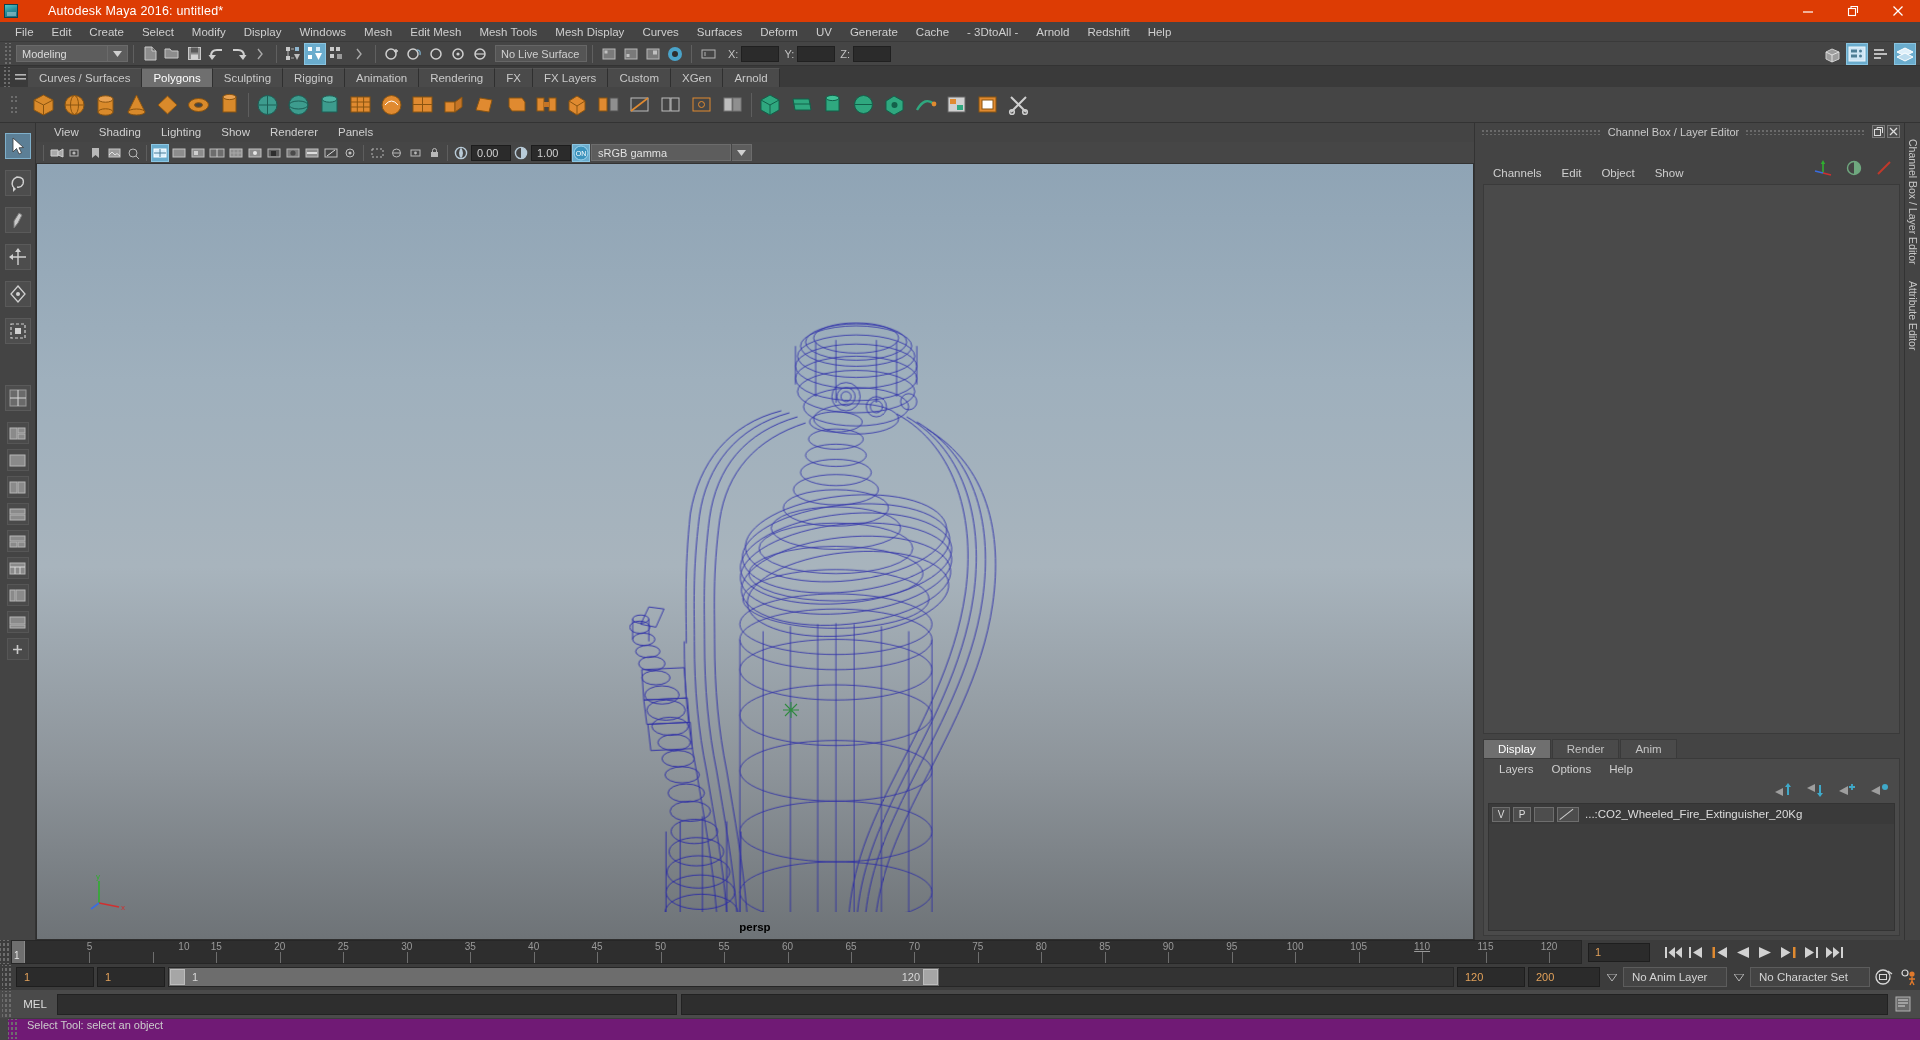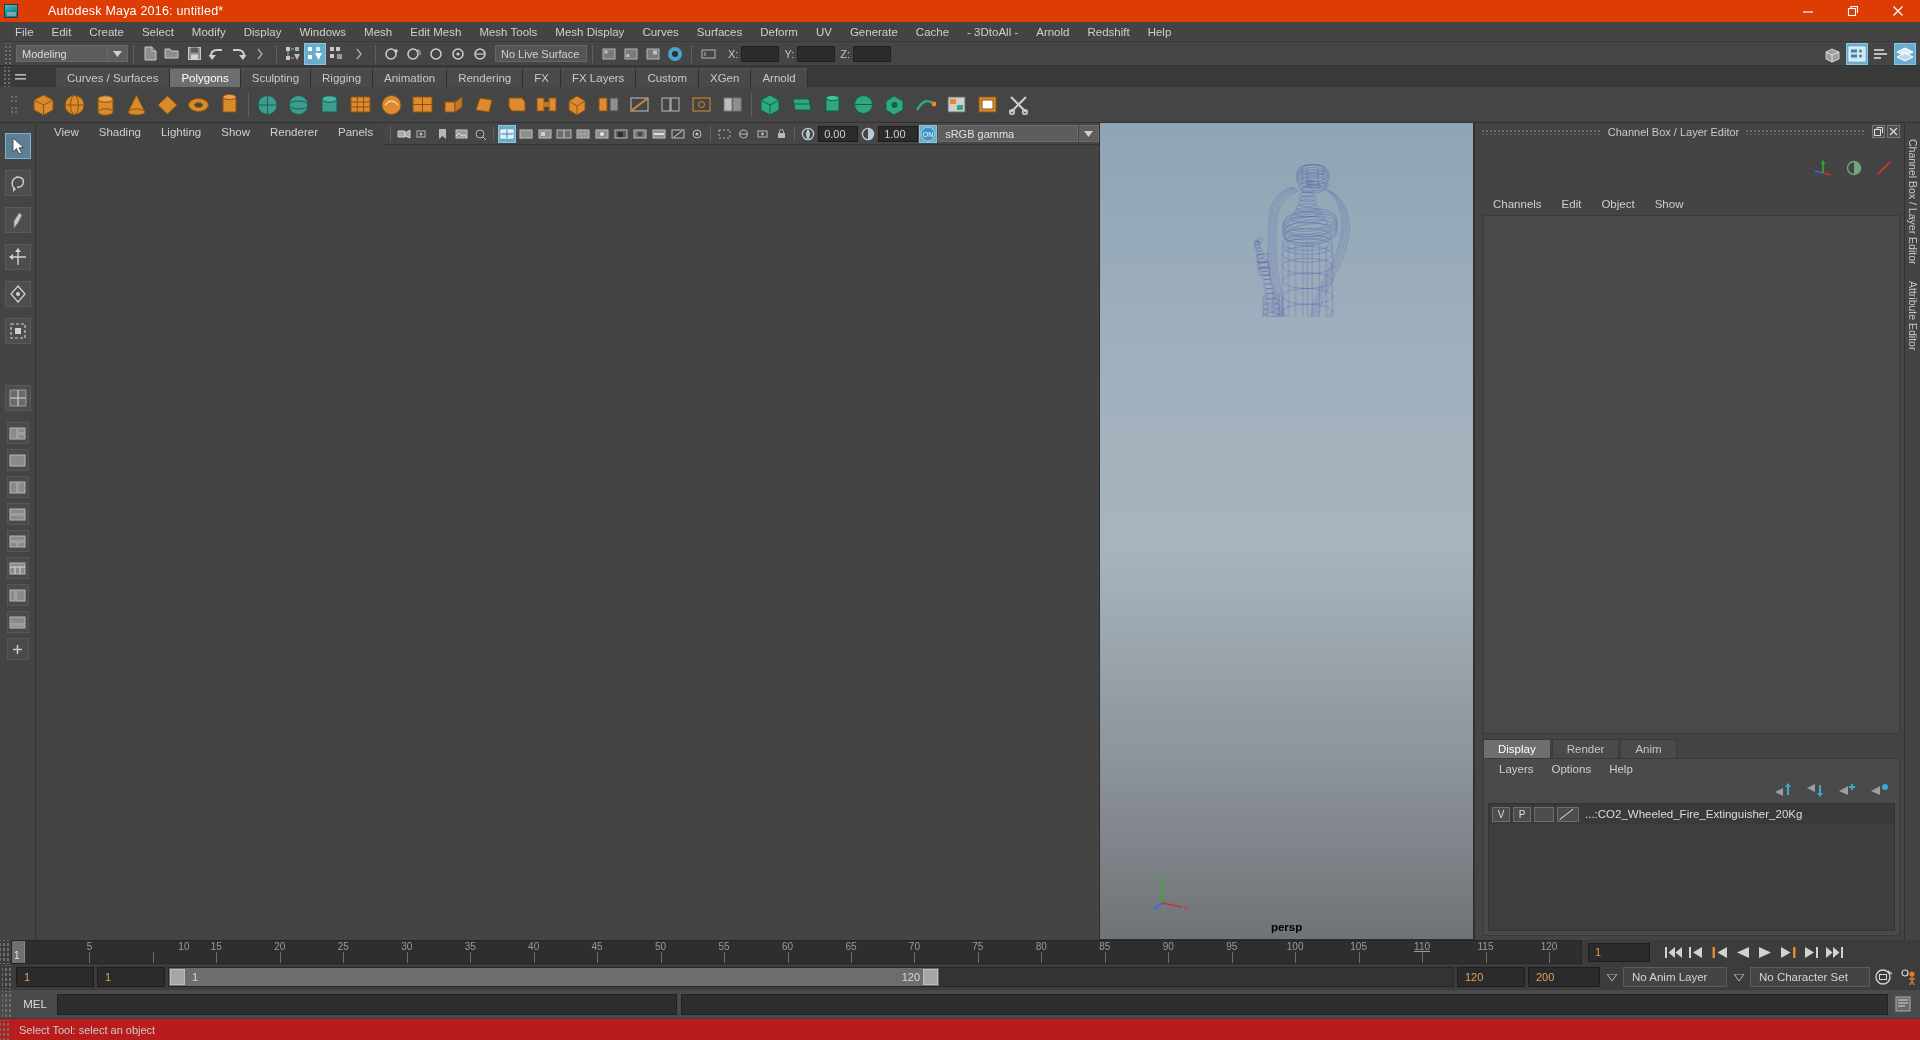--- a/index.html
+++ b/index.html
@@ -87,21 +87,21 @@
   .toolbox{ width:36px; flex:0 0 36px; background:#444444; display:flex; flex-direction:column;
             align-items:center; padding-top:10px; border-right:1px solid #333;}
   .tool-btn{ width:26px;height:26px;margin-bottom:11px;display:flex;align-items:center;justify-content:center;
              background:#4d4d4d; border:1px solid #5a5a5a;}
   .tool-btn.sel{ background:#5c7f96; border:1px solid #7fb0cb;}
   .tool-gap{ height:30px; }
   .tool-small{ width:22px;height:22px;margin-bottom:5px;display:flex;align-items:center;justify-content:center;
                background:#4a4a4a;border:1px solid #565656;}
 
   
-  .vpcol{ flex:1 1 auto; display:flex; flex-direction:row; min-width:0; }
+  .vpcol{ flex:1 1 auto; display:flex; flex-direction:column; min-width:0; }
   .vpmenu{ height:19px;flex:0 0 19px;background:#444;display:flex;align-items:center;padding-left:8px;}
   .vpmenu .vm{ padding:0 10px;font-size:11.5px;color:#cfcfcf;line-height:19px;}
   .vptools{ height:22px;flex:0 0 22px;background:#464646;display:flex;align-items:center;padding-left:4px;gap:1px;
             border-bottom:1px solid #333;}
   .vt{ width:18px;height:18px;display:flex;align-items:center;justify-content:center;}
   .vt svg{display:block;}
   .vt.on{ background:#6aaccd;border:1px solid #8cc6e2;}
   .vsep{width:1px;height:16px;background:#5e5e5e;margin:0 3px;}
   .vnum{ width:40px;height:16px;background:#2b2b2b;border:1px solid #1d1d1d;color:#d0d0d0;
          font-size:11px;display:flex;align-items:center;padding-left:5px;}
@@ -122,21 +122,21 @@
   .rightdock{ width:430px; flex:0 0 430px; background:#444444; display:flex; flex-direction:column;
               border-left:1px solid #333;}
   .dock-title{ height:17px; flex:0 0 17px; display:flex; align-items:center; font-size:11px; color:#c9c9c9;
                position:relative; background:#444;}
   .dock-dots{ flex:1 1 auto; height:1px;
         background-image:radial-gradient(#6a6a6a .9px,transparent 1.1px); background-size:4px 4px;
         margin:0 6px; align-self:center; height:6px;}
   .dock-btns{ display:flex; gap:2px; margin-right:4px;}
   .dock-btn{ width:13px;height:13px;border:1px solid #7a7a7a;background:#4e4e4e;display:flex;
              align-items:center;justify-content:center;font-size:9px;color:#ddd;}
-  .cb-menu{ height:22px;flex:0 0 22px;display:flex;align-items:center;padding-left:8px;margin-top:31px;}
+  .cb-menu{ height:22px;flex:0 0 22px;display:flex;align-items:center;padding-left:8px;}
   .cb-menu .cm{ padding:0 10px;font-size:11.5px;color:#cfcfcf;line-height:22px;}
   .cb-icons{ position:absolute; right:12px; top:20px; display:flex; gap:14px; align-items:center;}
   .cb-body{ flex:1 1 auto; background:#4a4a4a; margin:0 4px 0 8px; border:1px solid #3a3a3a; min-height:0;}
 
   .layer-tabs{ height:20px;flex:0 0 20px;display:flex;align-items:flex-end;padding-left:8px;margin-top:4px;}
   .ltab{ height:19px;line-height:19px;padding:0 14px;font-size:11.5px;color:#c4c4c4;background:#4a4a4a;
          border:1px solid #3a3a3a;border-bottom:none;margin-right:1px;}
   .ltab.active{ background:#6f6f6f;color:#fff;}
   .layer-panel{ flex:0 0 178px; margin:0 4px 4px 8px; background:#4a4a4a; border:1px solid #3a3a3a;
                 display:flex;flex-direction:column;}
@@ -193,22 +193,22 @@
   .melrow{ height:28px;flex:0 0 28px;background:#4a4a4a;display:flex;align-items:center;gap:4px;padding-left:2px;}
   .mel-grip{width:11px;height:26px;background-image:radial-gradient(#6d6d6d 1px,transparent 1.2px);
             background-size:4px 5px;background-position:2px 2px;}
   .mel-lab{ width:36px;text-align:center;font-size:11.5px;color:#dcdcdc;}
   .mel-in{ height:21px;background:#2e2e2e;border:1px solid #222;}
   .mel-in.a{ width:620px;}
   .mel-in.b{ flex:1 1 auto;}
   .mel-ico{ width:22px;height:22px;display:flex;align-items:center;justify-content:center;margin-right:6px;}
 
   
-  .helpline{ height:22px;flex:0 0 22px;background:#b91c1c;display:flex;align-items:center;
-             border-top:1px solid #3d3d3d;}
+  .helpline{ height:22px;flex:0 0 22px;background:#701a75;display:flex;align-items:flex-start;
+             border-top:1px solid #3d3d3d;margin-left:8px;}
   .help-grip{width:11px;height:20px;background-image:radial-gradient(#6d6d6d 1px,transparent 1.2px);
              background-size:4px 5px;background-position:2px 2px;}
   .help-text{ font-size:11px;color:#cccccc;margin-left:8px;}
 </style>
 </head>
 <body>
 
 <div class="app">
 
   <div class="titlebar">
@@ -438,21 +438,21 @@
   </div>
 
   <div class="shelftabs">
     <div class="shelf-grip"></div>
     <div class="shelf-hamb">
       <svg width="11" height="9">
           <rect x="0" y="1" width="11" height="1.6" fill="#b5b5b5"></rect>
           <rect x="0" y="5" width="11" height="1.6" fill="#b5b5b5"></rect>
         </svg>
     </div>
-    <div id="shelftabs" style="display:flex;align-items:flex-start;margin-left:28px;">
+    <div id="shelftabs" style="display:flex;align-items:flex-start;">
         <div class="stab">Curves / Surfaces</div>
         <div class="stab active">Polygons</div>
         <div class="stab">Sculpting</div>
         <div class="stab">Rigging</div>
         <div class="stab">Animation</div>
         <div class="stab">Rendering</div>
         <div class="stab">FX</div>
         <div class="stab">FX Layers</div>
         <div class="stab">Custom</div>
         <div class="stab">XGen</div>

